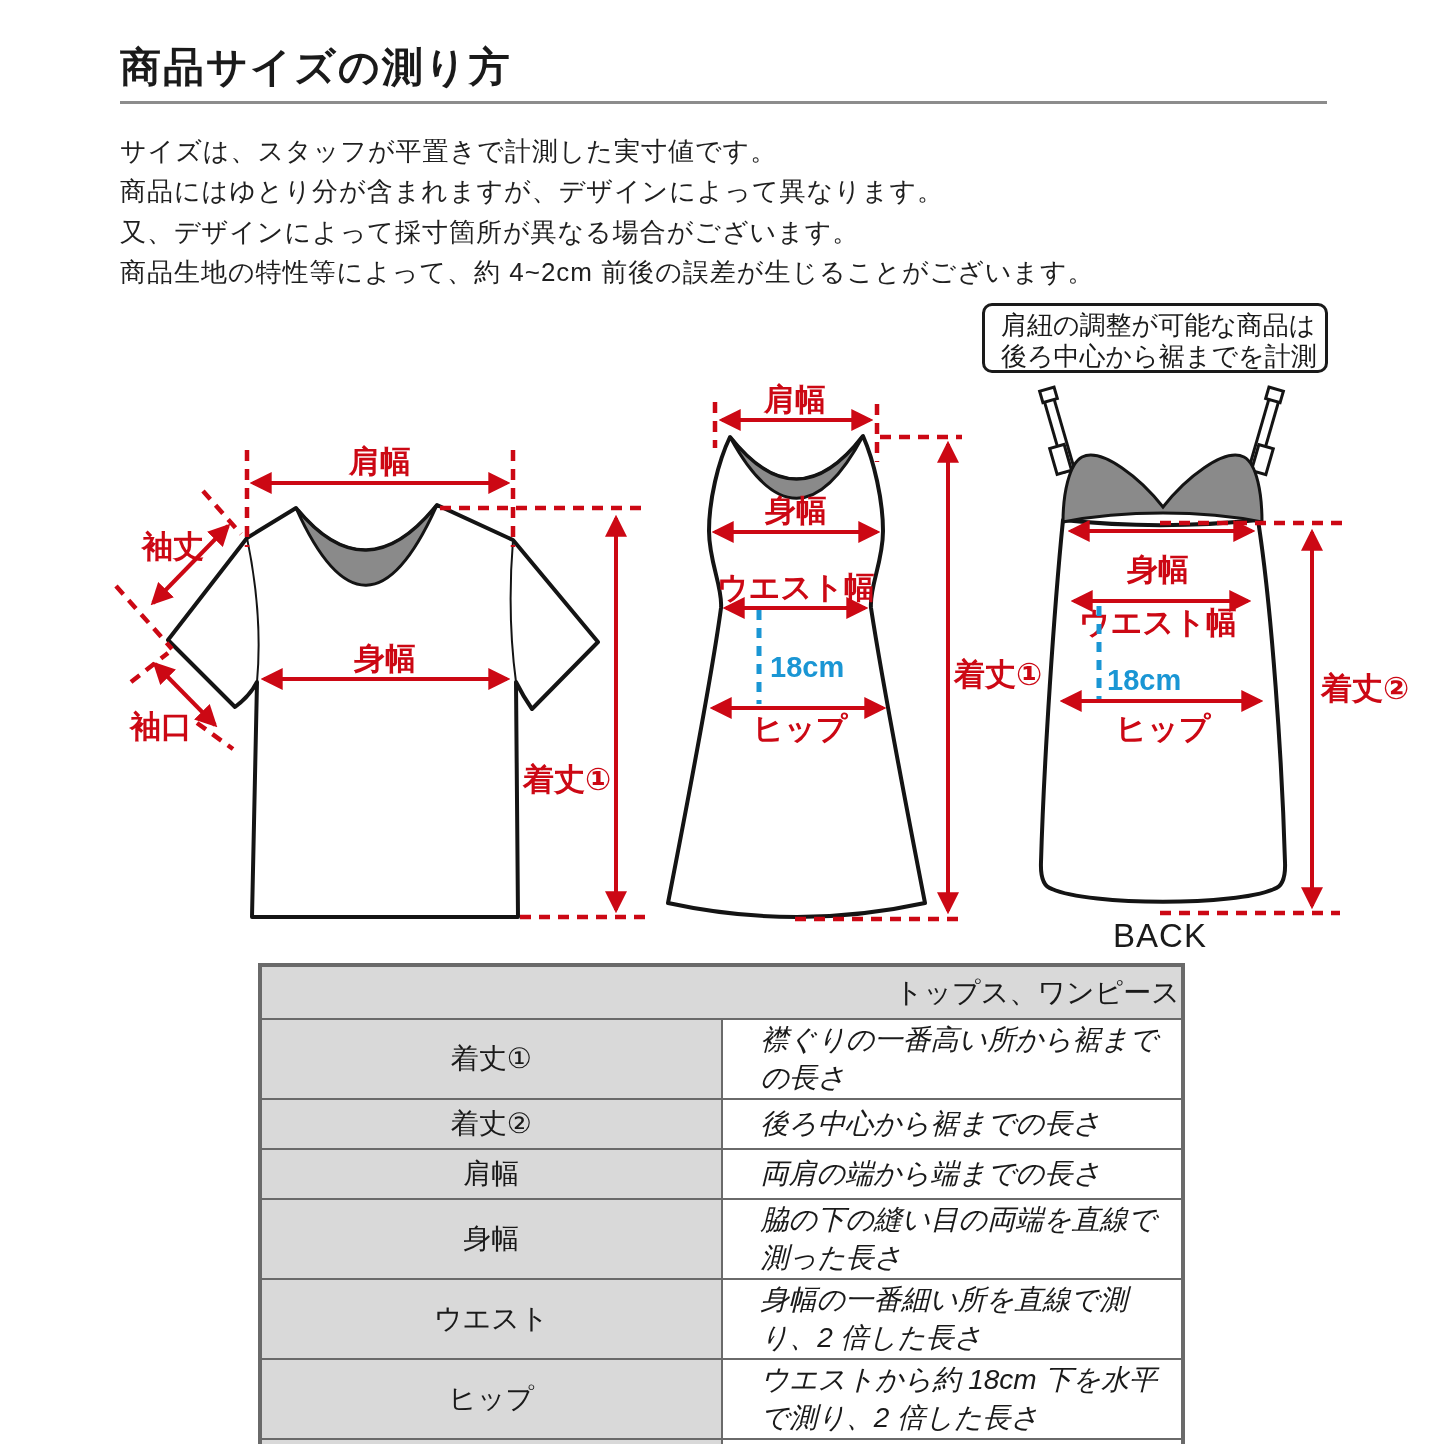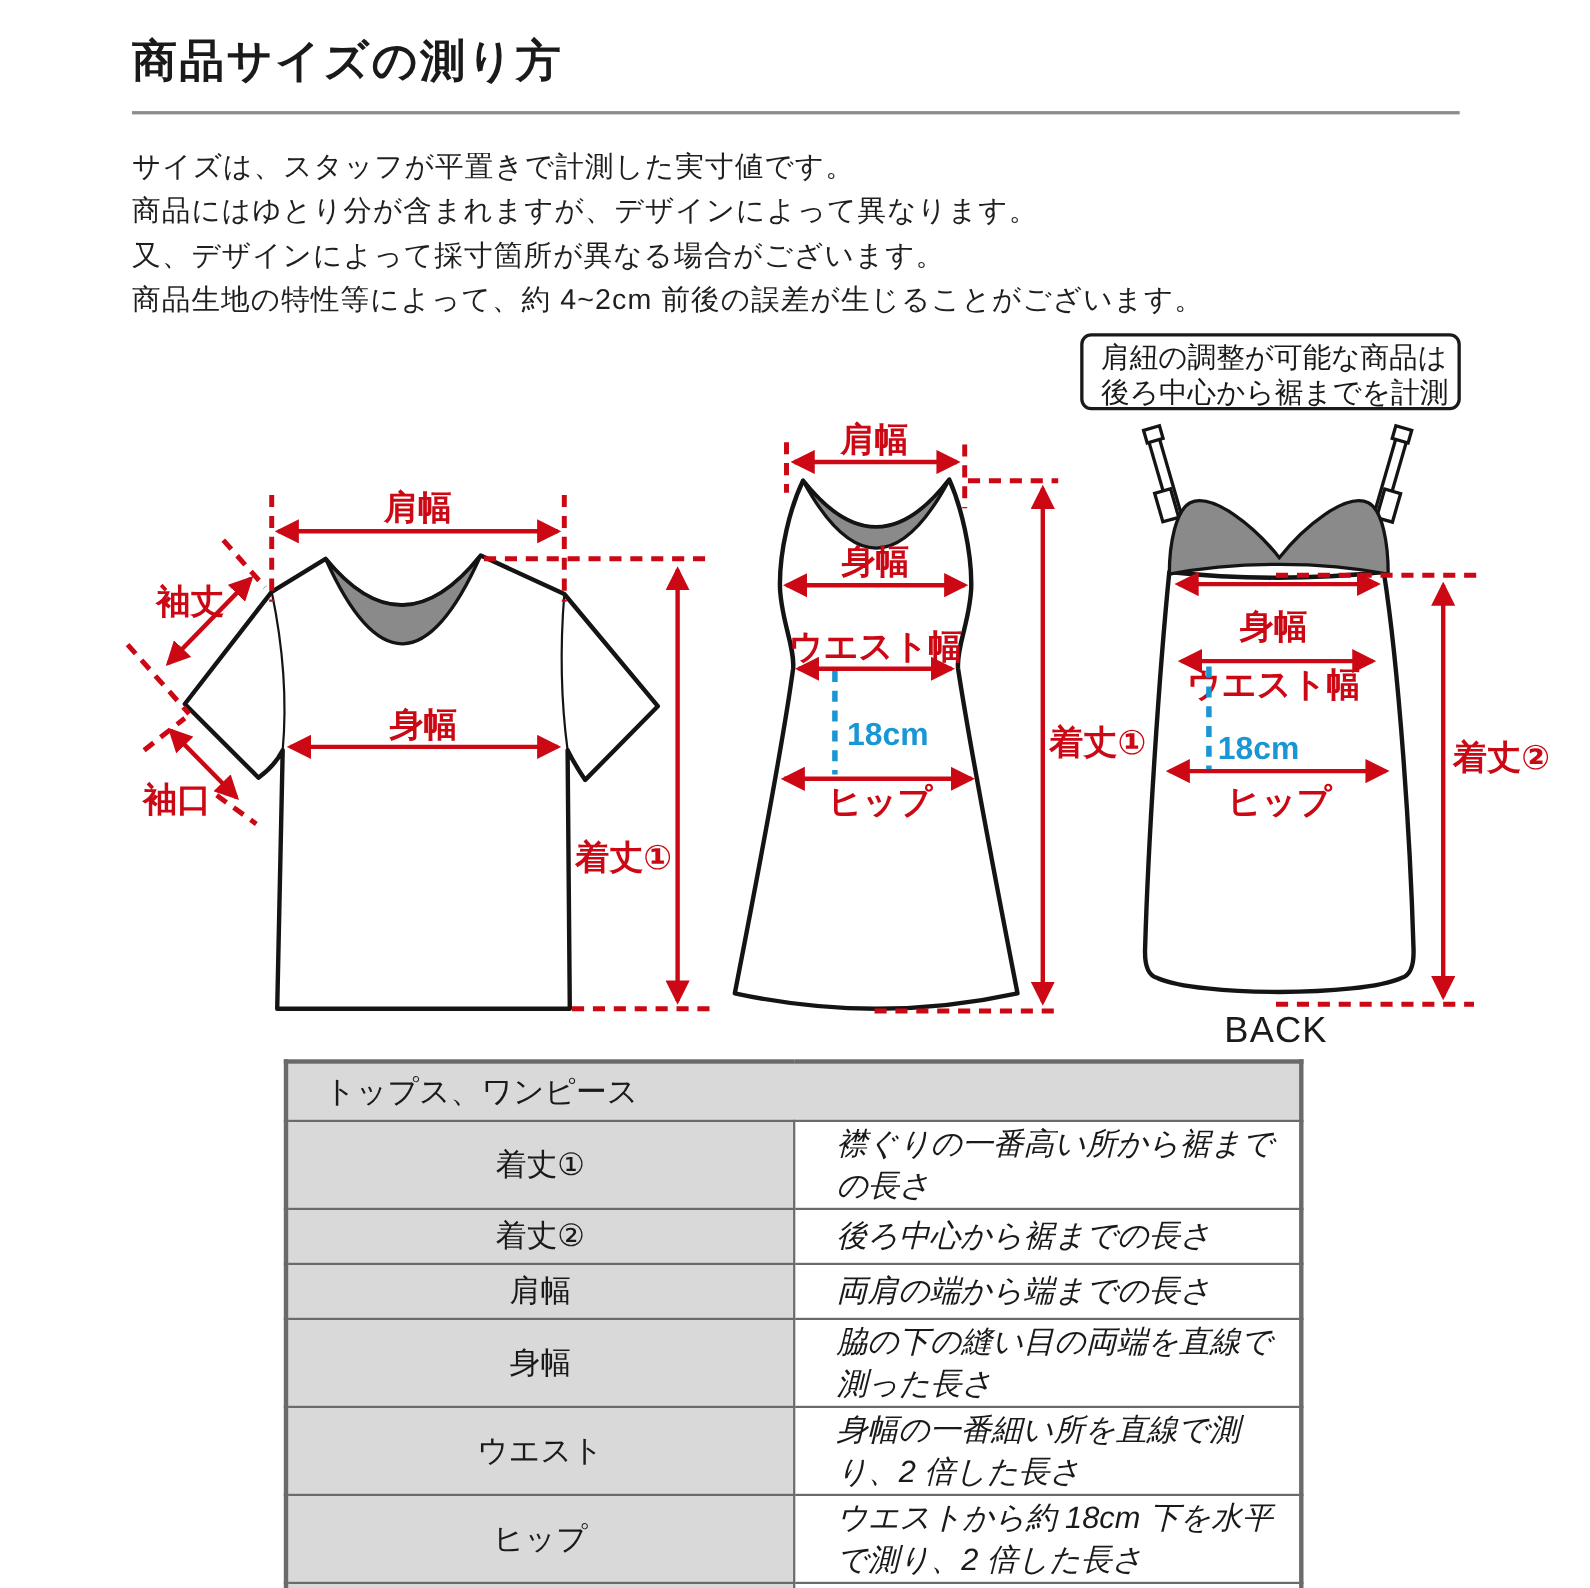--- a/index.html
+++ b/index.html
@@ -1,37 +1,37 @@
 <!DOCTYPE html>
 <html><head>
 <meta charset="utf-8">
 <style>
   html,body{margin:0;padding:0;background:#ffffff;}
   #page{position:relative;width:1445px;height:1444px;background:#ffffff;overflow:hidden;
         font-family:"Liberation Sans","DejaVu Sans",sans-serif;color:#1c1c1c;}
   .abs{position:absolute;}
-  #title{left:120px;top:28px;font-size:41px;font-weight:600;letter-spacing:2px;color:#1a1a1a;}
+  #title{left:120px;top:40px;font-size:41px;font-weight:600;letter-spacing:2px;color:#1a1a1a;}
   #title-rule{left:120px;top:101px;width:1207px;height:3px;background:#8c8c8c;}
   .intro-line{left:120px;font-size:26px;color:#1f1f1f;letter-spacing:1px;white-space:nowrap;}
   #note-box{left:982px;top:303px;width:346px;height:70px;border:3px solid #1a1a1a;border-radius:10px;
             box-sizing:border-box;padding:4px 0 0 16px;font-size:26px;line-height:31px;color:#1a1a1a;}
   svg text{font-family:"Liberation Sans","DejaVu Sans",sans-serif;}
   .mlabel{fill:#cc0814;font-size:31px;font-weight:600;}
   .blabel{fill:#1a96d4;font-size:29px;font-weight:600;}
   .backlabel{fill:#1a1a1a;font-size:33px;font-weight:500;letter-spacing:1px;}
   .garment{fill:#ffffff;stroke:#141414;stroke-width:4;stroke-linejoin:round;}
   .grayfill{fill:#8a8a8a;stroke:#141414;stroke-width:3;}
   .seam{fill:none;stroke:#141414;stroke-width:2;}
   .rsolid{stroke:#cc0814;stroke-width:4;fill:none;}
   .rdash{stroke:#cc0814;stroke-width:4.5;fill:none;stroke-dasharray:11 8;}
   .bdash{stroke:#1a96d4;stroke-width:5;fill:none;stroke-dasharray:10 8;}
   
   #size-table{left:258px;top:963px;width:927px;border-collapse:collapse;table-layout:fixed;
               border:4px solid #6a6a6a;font-size:28px;color:#1a1a1a;}
-  #size-table th{background:#d9d9d9;height:49px;text-align:left;padding-left:33px;font-weight:500;
+  #size-table th{background:#d9d9d9;height:49px;text-align:right;padding-left:33px;font-weight:500;
                  border:2px solid #6a6a6a;font-family:Liberation Serif, serif;}
   #size-table td{border:2px solid #6a6a6a;height:46px;}
   td.term{background:#d9d9d9;width:159px;text-align:center;}
   td.desc{background:#ffffff;padding-left:38px;font-style:italic;}
 </style>
 </head>
 <body>
 
 <div id="page">
 

